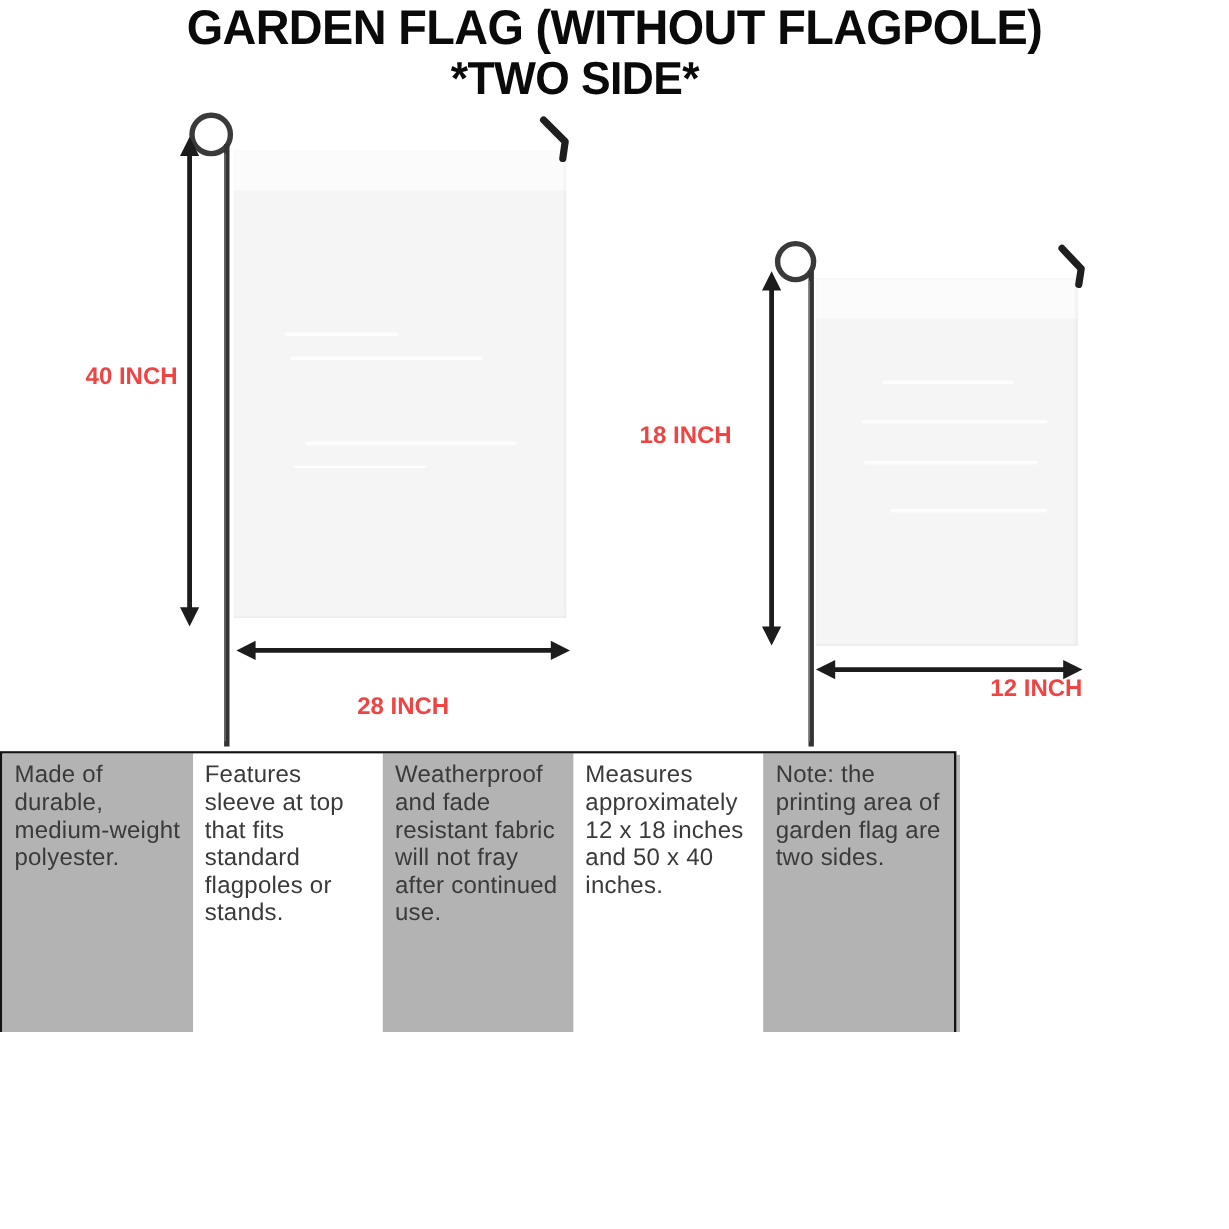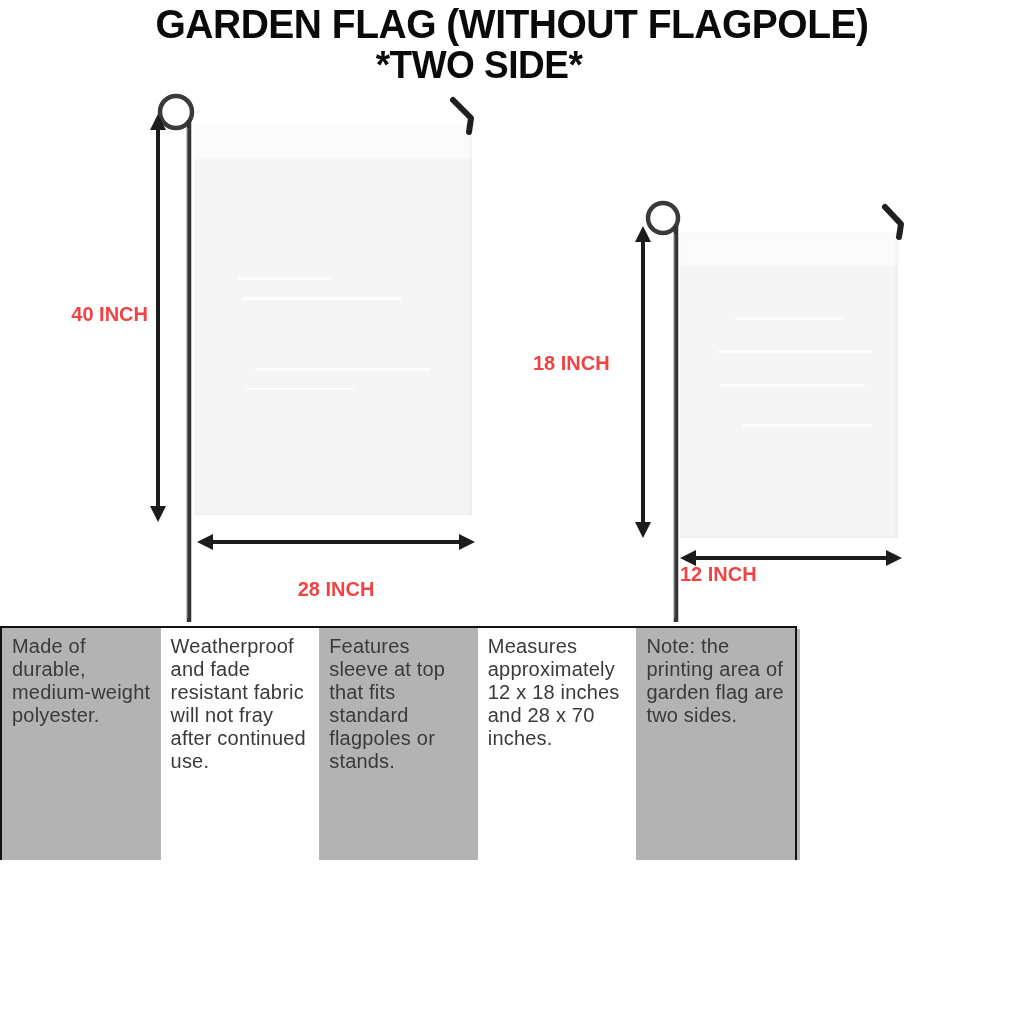--- a/index.html
+++ b/index.html
@@ -67,21 +67,21 @@
     position: absolute;
     font-weight: bold;
     font-size: 20px;
     color: #ef4444;
     letter-spacing: 0px;
     white-space: nowrap;
   }
   .lbl-40 { left: 40px;  top: 303px; width: 108px; text-align: right; }
   .lbl-28 { left: 197px; top: 547px; width: 278px; text-align: center; margin-top: 31px; }
   .lbl-18 { left: 533px; top: 352px; width: 97px;  }
-  .lbl-12 { left: 680px; top: 563px; width: 222px; text-align: left; }
+  .lbl-12 { left: 680px; top: 563px; width: 222px; text-align: right; }
 
   
   .spec-table {
     position: absolute;
     left: 0px;
     top: 626px;
     width: 797px;
     height: 294px;
     border: 2px solid #131313;
     box-shadow: 3px 3px 0 rgba(0,0,0,0.28);
@@ -177,26 +177,26 @@
       <polygon points="222,12 206,4 206,20" fill="#1c1c1c"></polygon>
     </svg>
     <div class="dim-label lbl-12">12 INCH</div>
   </div>
 
   <section class="spec-table">
     <div class="spec-row">
       <span>Made of durable, medium-weight polyester.</span>
     </div>
     <div class="spec-row">
+      <span>Features sleeve at top that fits standard flagpoles or stands.</span>
+    </div>
+    <div class="spec-row">
       <span>Weatherproof and fade resistant fabric will not fray after continued use.</span>
     </div>
     <div class="spec-row">
-      <span>Features sleeve at top that fits standard flagpoles or stands.</span>
-    </div>
-    <div class="spec-row">
-      <span>Measures approximately 12 x 18 inches and 28 x 70 inches.</span>
+      <span>Measures approximately 12 x 18 inches and 50 x 40 inches.</span>
     </div>
     <div class="spec-row">
       <span>Note: the printing area of garden flag are two sides.</span>
     </div>
   </section>
 
 </div>
 
 </body></html>

